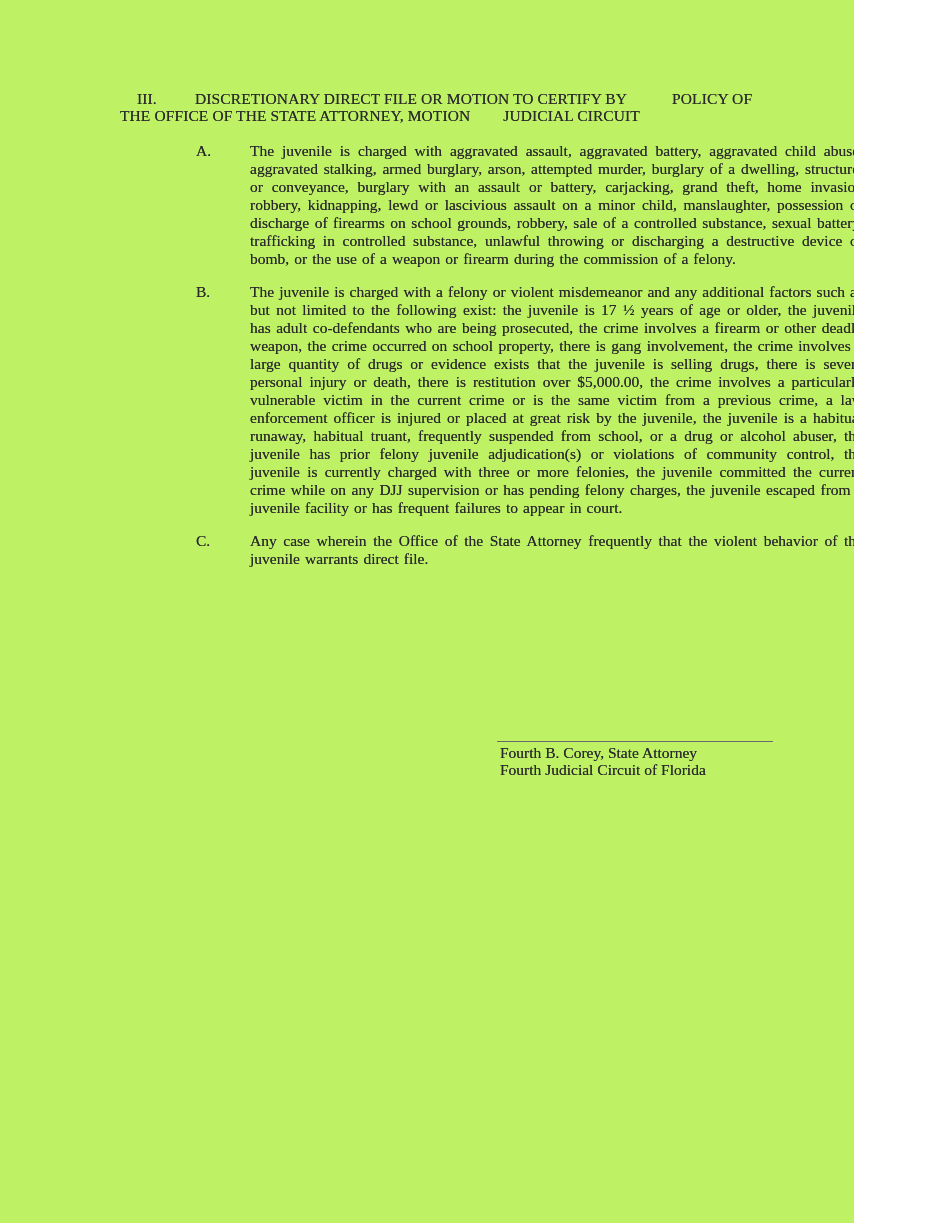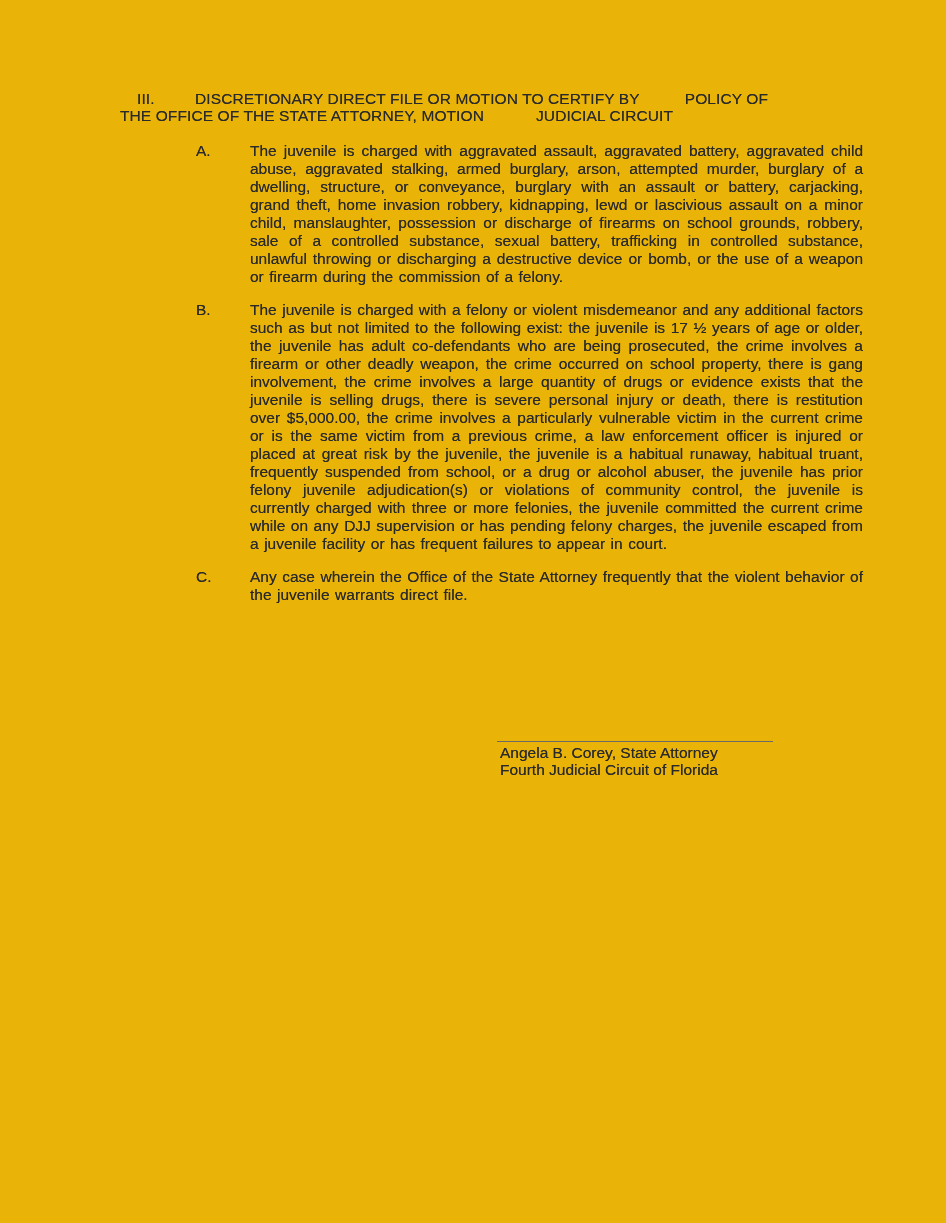--- a/index.html
+++ b/index.html
@@ -3,25 +3,25 @@
 <meta charset="utf-8">
 <style>
   * { margin: 0; padding: 0; box-sizing: border-box; }
 
   html, body {
     background: #ffffff;
   }
 
   .page {
     position: relative;
-    width: 946px;
+    width: 854px;
     height: 1223px;
-    background: #eab308;
+    background: #bef264;
     overflow: hidden;
-    font-family: Liberation Sans, sans-serif;
+    font-family: Liberation Serif, serif;
     color: #2a2a2a;
     
     text-shadow: 0 0 0.6px rgba(55,55,55,0.85);
   }
 
   .doc {
     position: absolute;
     left: 120px;
     top: 90px;
     width: 745px;
@@ -33,21 +33,21 @@
     line-height: 17px;
     letter-spacing: 0.1px;
     white-space: nowrap;
   }
   .heading-line1 { margin-left: 17px; }
   .heading-num {
     display: inline-block;
     width: 58px;
   }
   .heading-gap1 { margin-left: 45px; }
-  .heading-gap2 { margin-left: 52px; }
+  .heading-gap2 { margin-left: 33px; }
 
   
   .items { margin-top: 18px; }
 
   .item {
     display: flex;
     margin-left: 76px;
     margin-top: 15px;
     font-size: 15.5px;
     line-height: 18px;
@@ -108,16 +108,16 @@
       <div class="item">
         <div class="item-label">C.</div>
         <div class="item-text">Any case wherein the Office of the State Attorney frequently that the violent behavior of the juvenile warrants direct file.</div>
       </div>
     </div>
 
   </div>
 
   <div class="signature">
     <div class="sig-line"></div>
-    <div class="sig-text">Angela B. Corey, State Attorney</div>
+    <div class="sig-text">Fourth B. Corey, State Attorney</div>
     <div class="sig-text">Fourth Judicial Circuit of Florida</div>
   </div>
 </div>
 
 </body></html>

